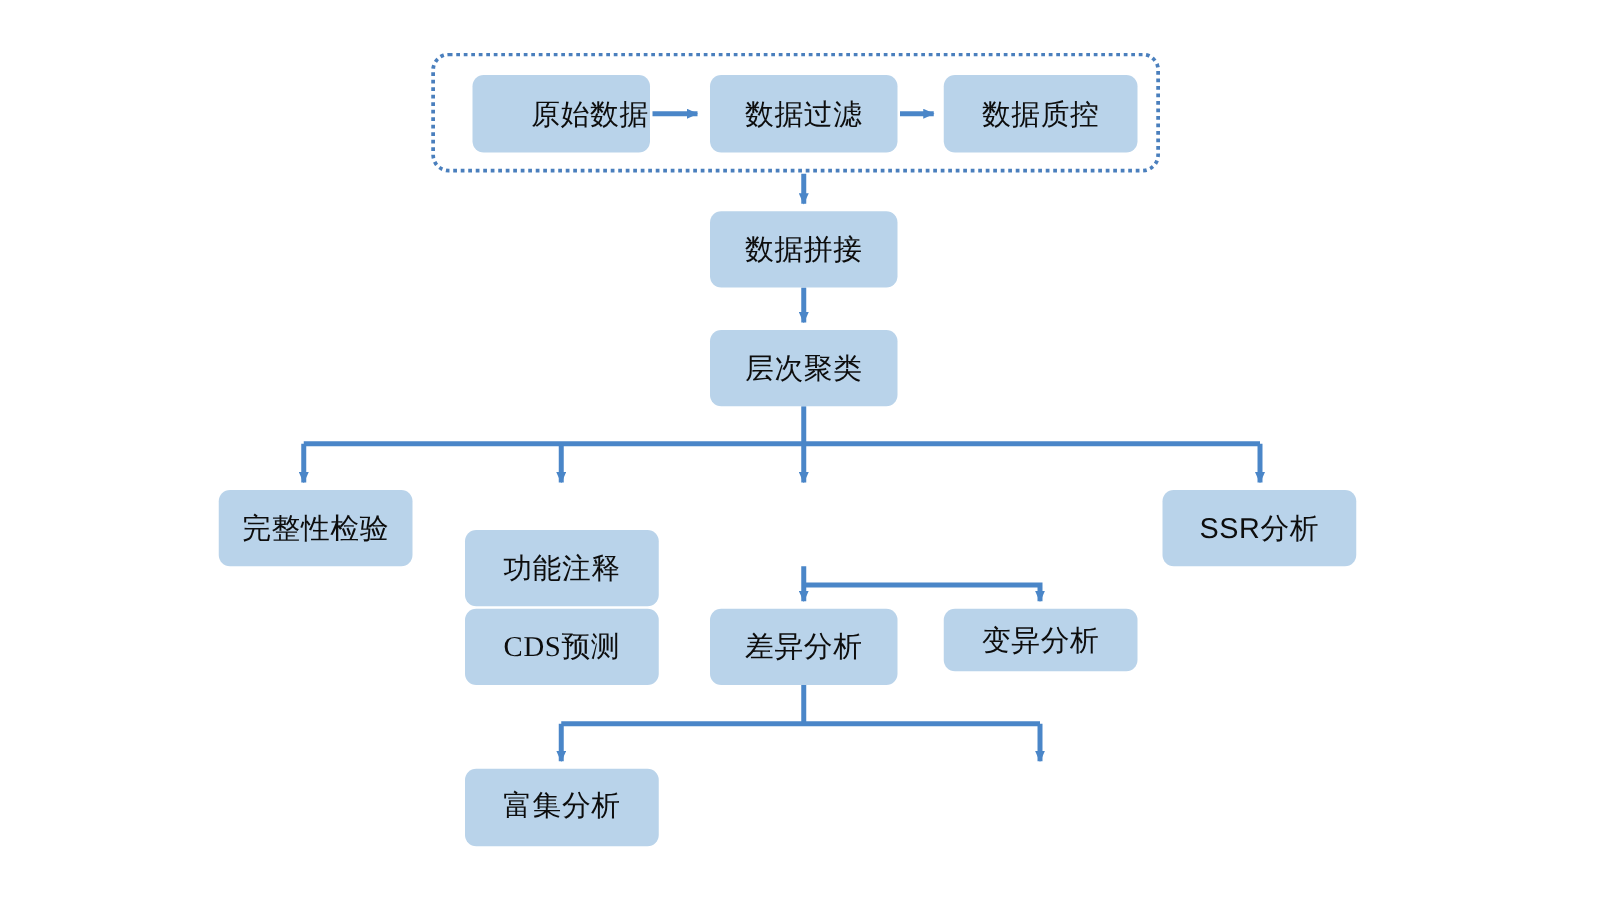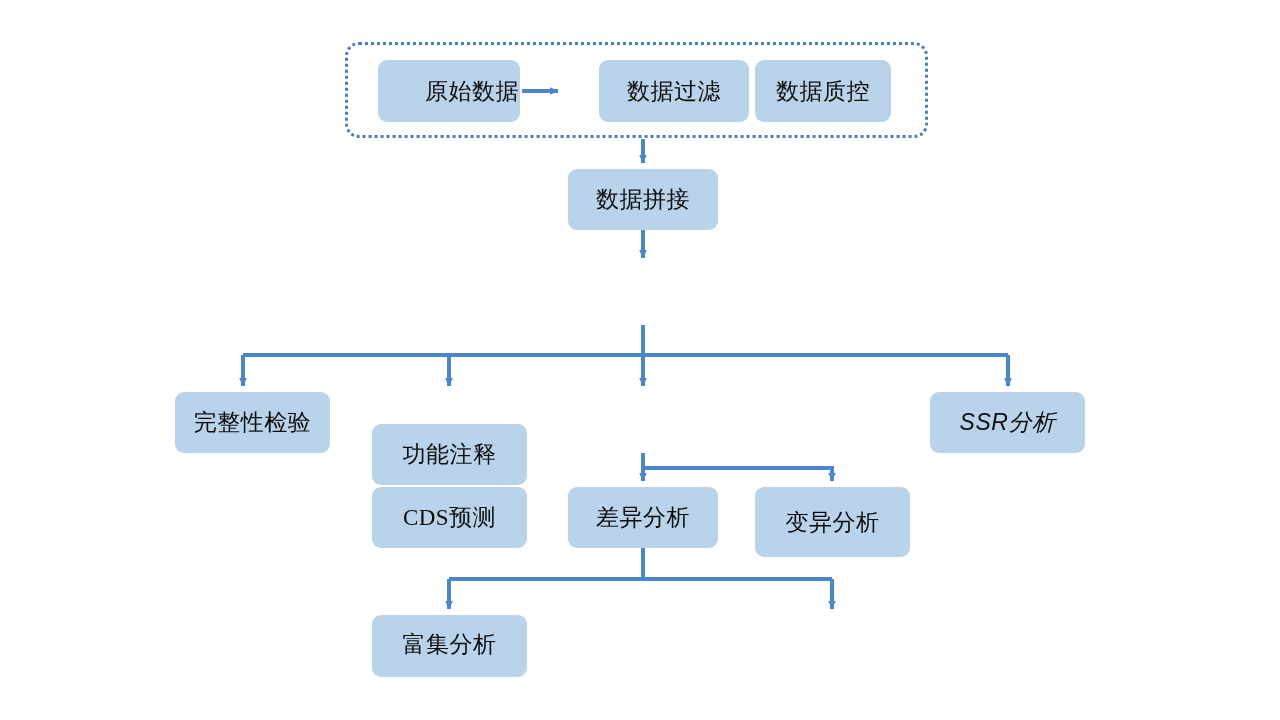--- a/index.html
+++ b/index.html
@@ -88,36 +88,37 @@
       <line x1="449" y1="579" x2="832" y2="579"></line>
       <line x1="449" y1="579" x2="449" y2="609" marker-end="url(#arrowhead)"></line>
       <line x1="832" y1="579" x2="832" y2="609" marker-end="url(#arrowhead)"></line>
     </g>
   </svg>
 
   <div class="group-box" style="left:345px; top:42px; width:583px; height:96px;"></div>
 
   <div class="node" style="left:378px; top:60px; width:142px; height:62px;padding-left:46px;">原始数据</div>
 
-  <div class="node" style="left:568px; top:60px; width:150px; height:62px;margin-left:31px;">数据过滤</div>
+  <div class="node" style="left:568px; top:60px; width:150px; height:62px;">数据过滤</div>
 
-  <div class="node" style="left:755px; top:60px; width:136px; height:62px;">数据质控</div>
+  <div class="node" style="left:755px; top:60px; width:155px; height:62px;">数据质控</div>
 
   <div class="node" style="left:568px; top:169px; width:150px; height:61px;font-family:Liberation Serif, serif;">数据拼接</div>
 
+  <div class="node" style="left:568px; top:264px; width:150px; height:61px;">层次聚类</div>
 
   <div class="node" style="left:175px; top:392px; width:155px; height:61px;">完整性检验</div>
 
   <div class="node" style="left:372px; top:392px; width:155px; height:61px;margin-top:32px;">功能注释</div>
 
 
-  <div class="node" style="left:930px; top:392px; width:155px; height:61px;font-style:italic;">SSR分析</div>
+  <div class="node" style="left:930px; top:392px; width:155px; height:61px;">SSR分析</div>
 
   <div class="node" style="left:372px; top:487px; width:155px; height:61px;font-family:Liberation Serif, serif;">CDS预测</div>
 
   <div class="node" style="left:568px; top:487px; width:150px; height:61px;">差异分析</div>
 
-  <div class="node" style="left:755px; top:487px; width:155px; height:70px;">变异分析</div>
+  <div class="node" style="left:755px; top:487px; width:155px; height:50px;">变异分析</div>
 
   <div class="node" style="left:372px; top:615px; width:155px; height:62px;font-family:Liberation Mono, monospace;">富集分析</div>
 
 
 </div>
 
 </body></html>

